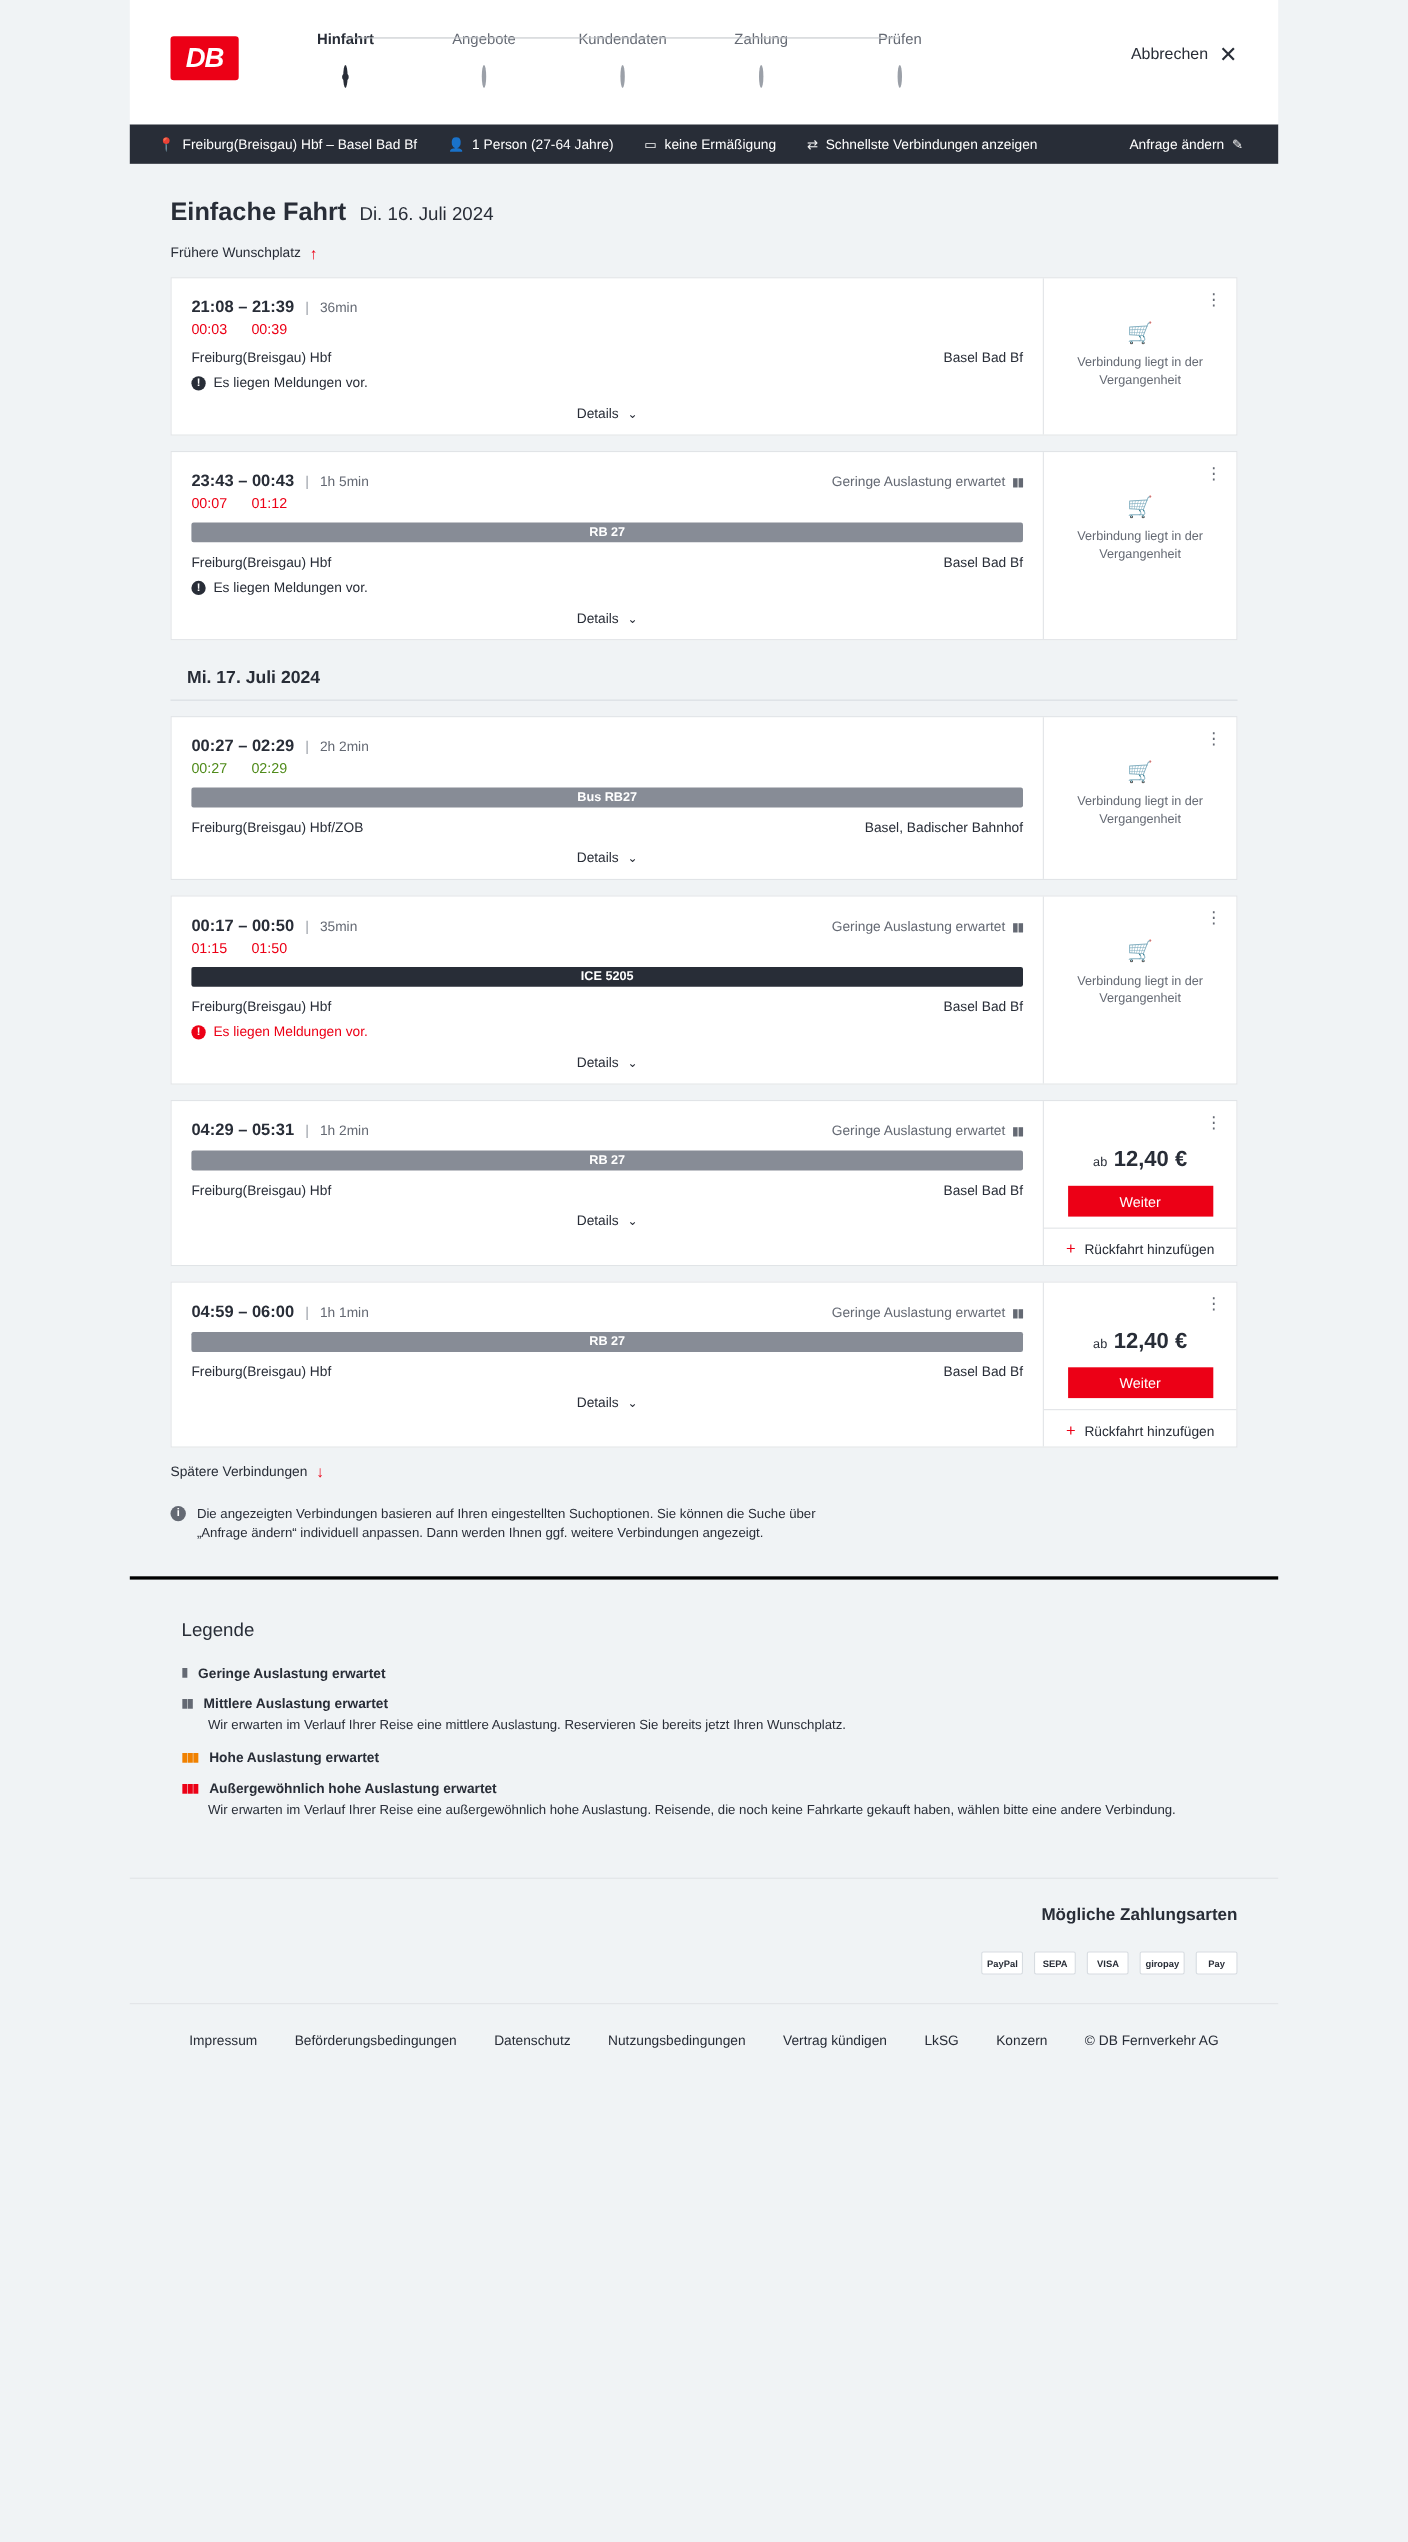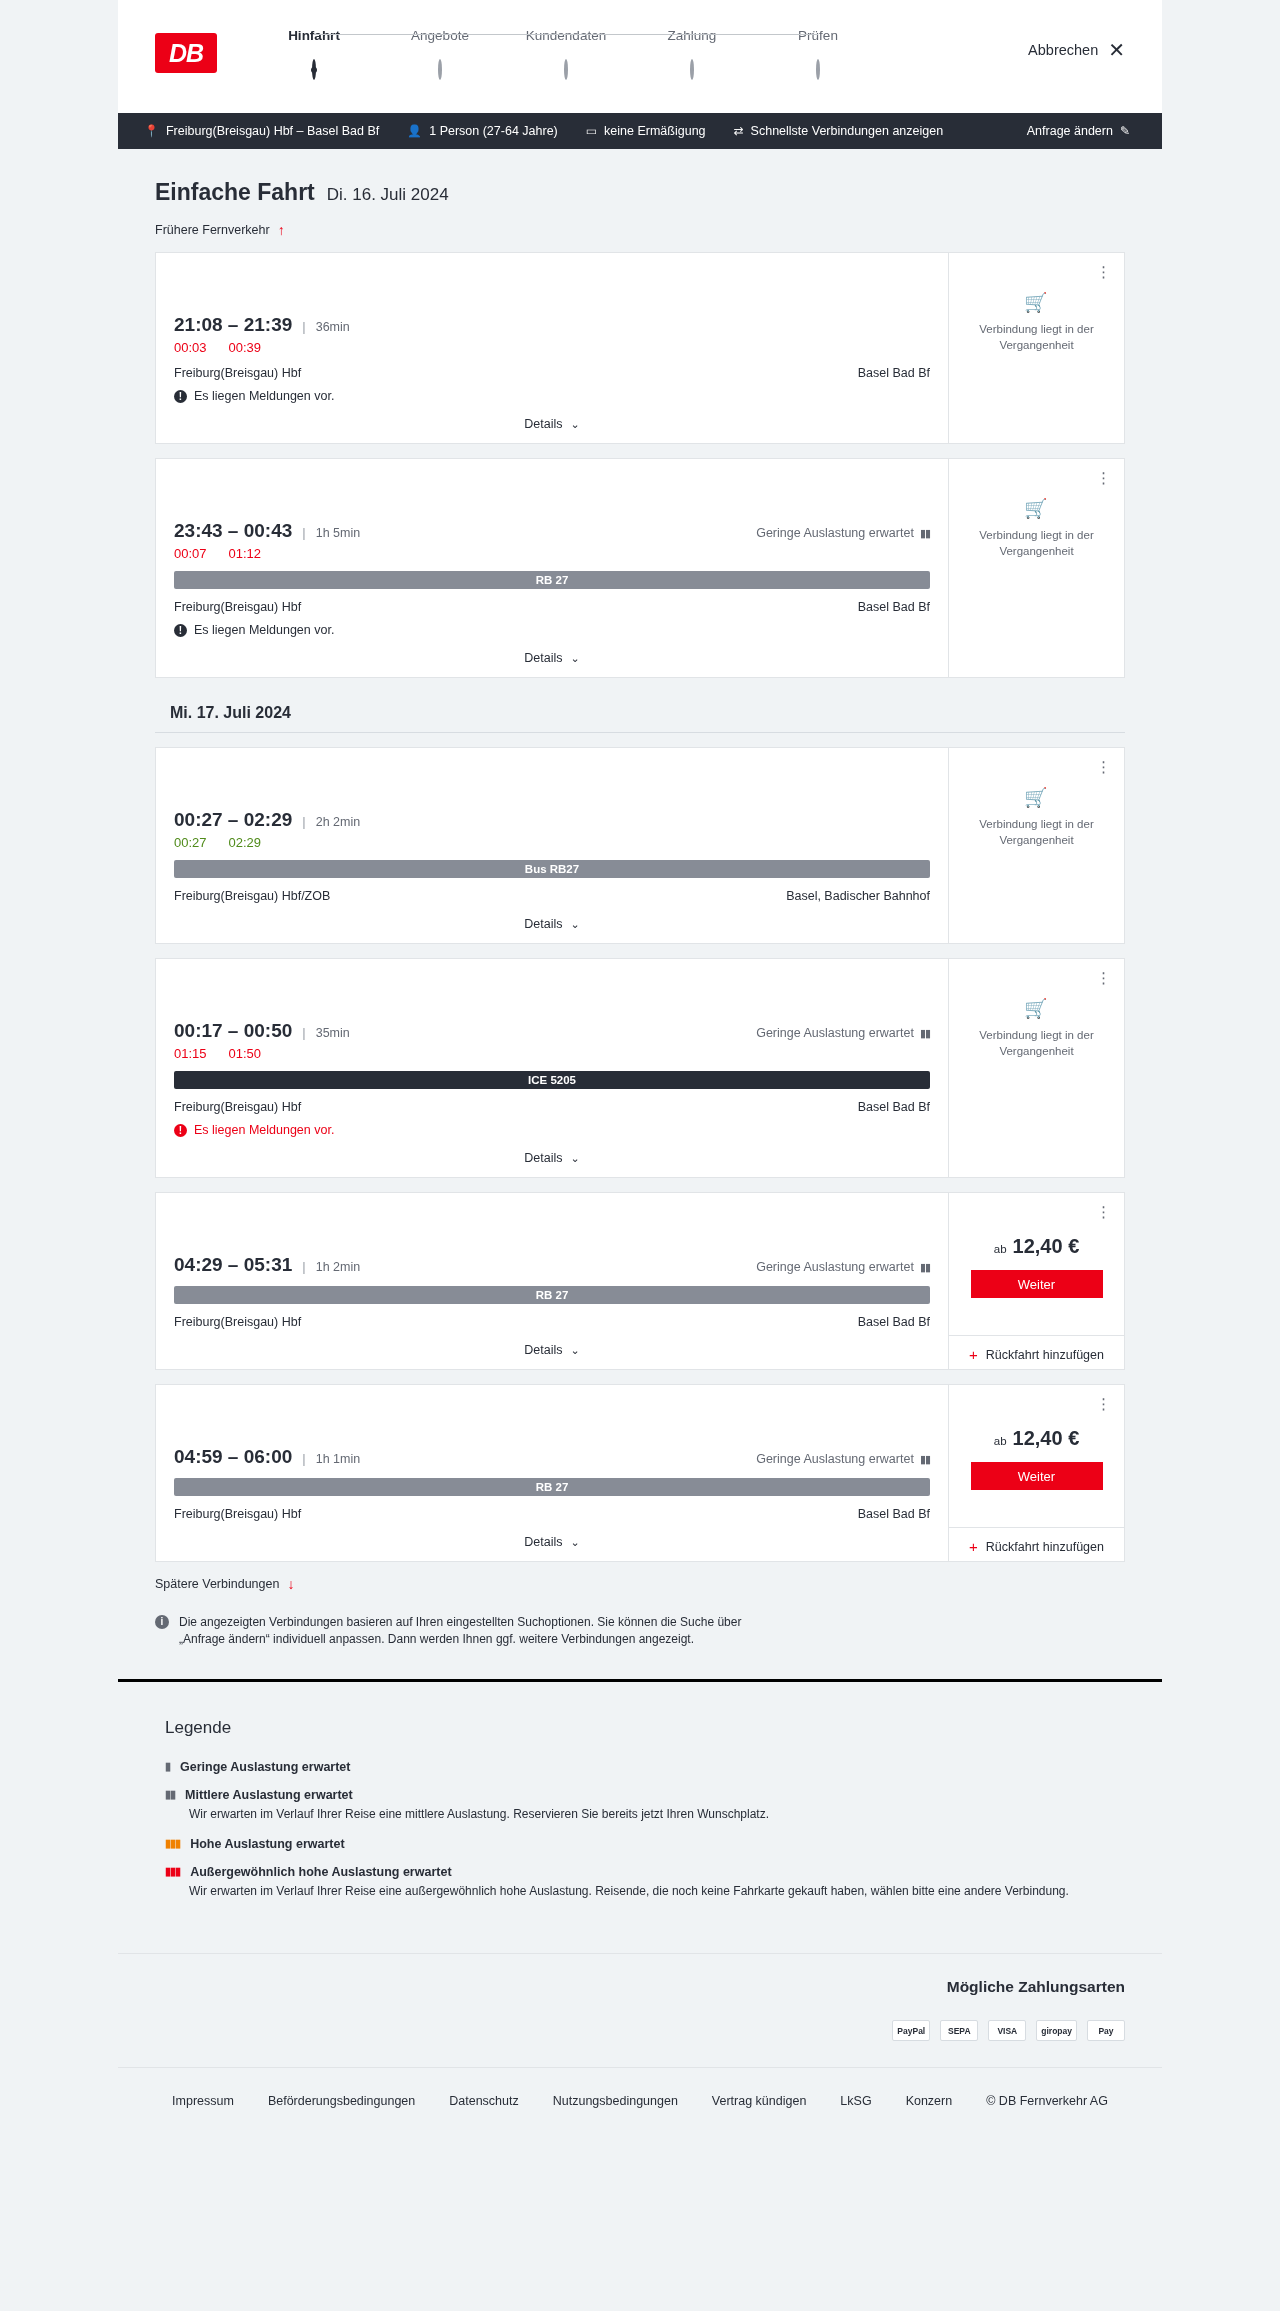--- a/index.html
+++ b/index.html
@@ -162,23 +162,22 @@
     display: flex;
     flex-direction: column;
     align-items: center;
   }
   .times-row {
     display: flex;
     align-items: baseline;
     gap: 10px;
   }
   .times {
-    font-size: 19px;
-    font-weight: bold;
-    margin-top: 43px;
+    font-size: 15px;
+    font-weight: bold;
   }
   .sep { color: #9ba0a8; font-size: 13px; }
   .dur { font-size: 12.5px; color: #646973; }
   .occ {
     margin-left: auto;
     font-size: 12.5px;
     color: #646973;
     display: flex; align-items: center; gap: 6px;
   }
   .occ-bars { letter-spacing: -1px; font-size: 11px; color: #646973; }
@@ -421,21 +420,21 @@
     </div>
   </div>
 
   <div class="content">
     <div class="title-row">
       <h1>Einfache Fahrt</h1>
       <div class="title-date">Di. 16. Juli 2024</div>
     </div>
 
     <div class="earlier-link">
-      <span>Frühere Fernverkehr</span>
+      <span>Frühere Wunschplatz</span>
       <span class="arrow-up">↑</span>
     </div>
 
     <div id="connections-a">
         <div class="conn-wrap">
           <div class="conn-main">
             <div class="times-row">
               <span class="times">21:08 – 21:39</span>
               <span class="sep">|</span>
               <span class="dur">36min</span>

